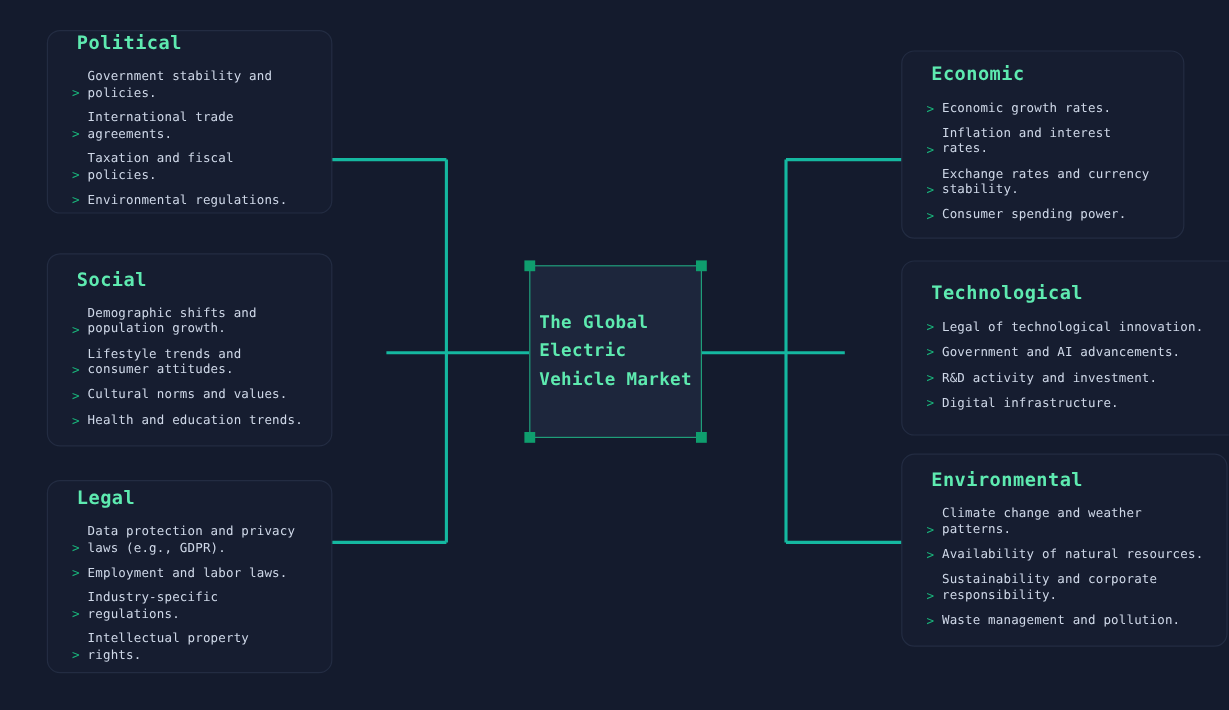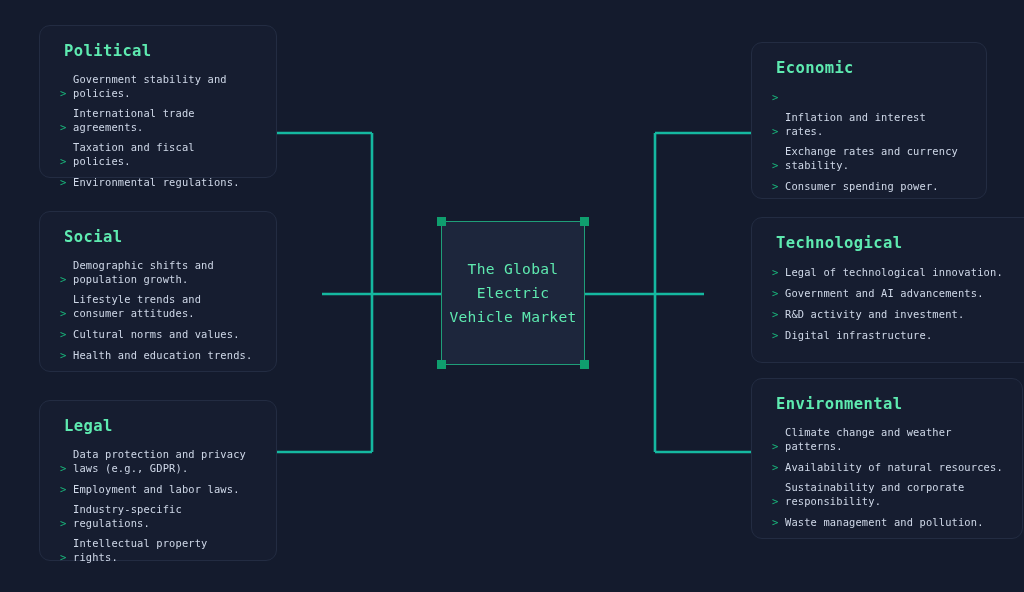--- a/index.html
+++ b/index.html
@@ -31,20 +31,21 @@
 
   
   .card {
     position: absolute;
     background: #161d30;
     border: 1px solid #232c42;
     border-radius: 11px;
     padding: 16px 18px 18px 18px;
     display: flex;
     flex-direction: column;
+    justify-content: center;
   }
 
   .card-title {
     color: #5eeab0;
     font-size: 15.5px;
     font-weight: bold;
     letter-spacing: 0.4px;
     margin-bottom: 13px;
     margin-left: 6px;
   }
@@ -102,23 +103,23 @@
     background: #1d263c;
     border: 1.6px solid #1f9e79;
     display: flex;
     align-items: center;
     justify-content: center;
   }
 
   #center-label {
     color: #5eeab0;
     font-size: 14.6px;
-    font-weight: normal;
+    font-weight: bold;
     line-height: 24px;
-    text-align: center;
+    text-align: left;
     letter-spacing: 0.3px;
     white-space: pre-line;
   }
 
   .handle {
     position: absolute;
     width: 9px;
     height: 9px;
     background: #0f9e6e;
   }
@@ -217,20 +218,21 @@
           <span class="btext">Intellectual property rights.</span>
         </li>
     </ul>
   </div>
 
   <div class="card" id="card-economic">
     <div class="card-title">Economic</div>
     <ul class="bullets">
       <li class="bullet">
           <span class="chev">&gt;</span>
+          <span class="btext">Economic growth rates.</span>
         </li>
       <li class="bullet">
           <span class="chev">&gt;</span>
           <span class="btext">Inflation and interest rates.</span>
         </li>
       <li class="bullet">
           <span class="chev">&gt;</span>
           <span class="btext">Exchange rates and currency stability.</span>
         </li>
       <li class="bullet">

